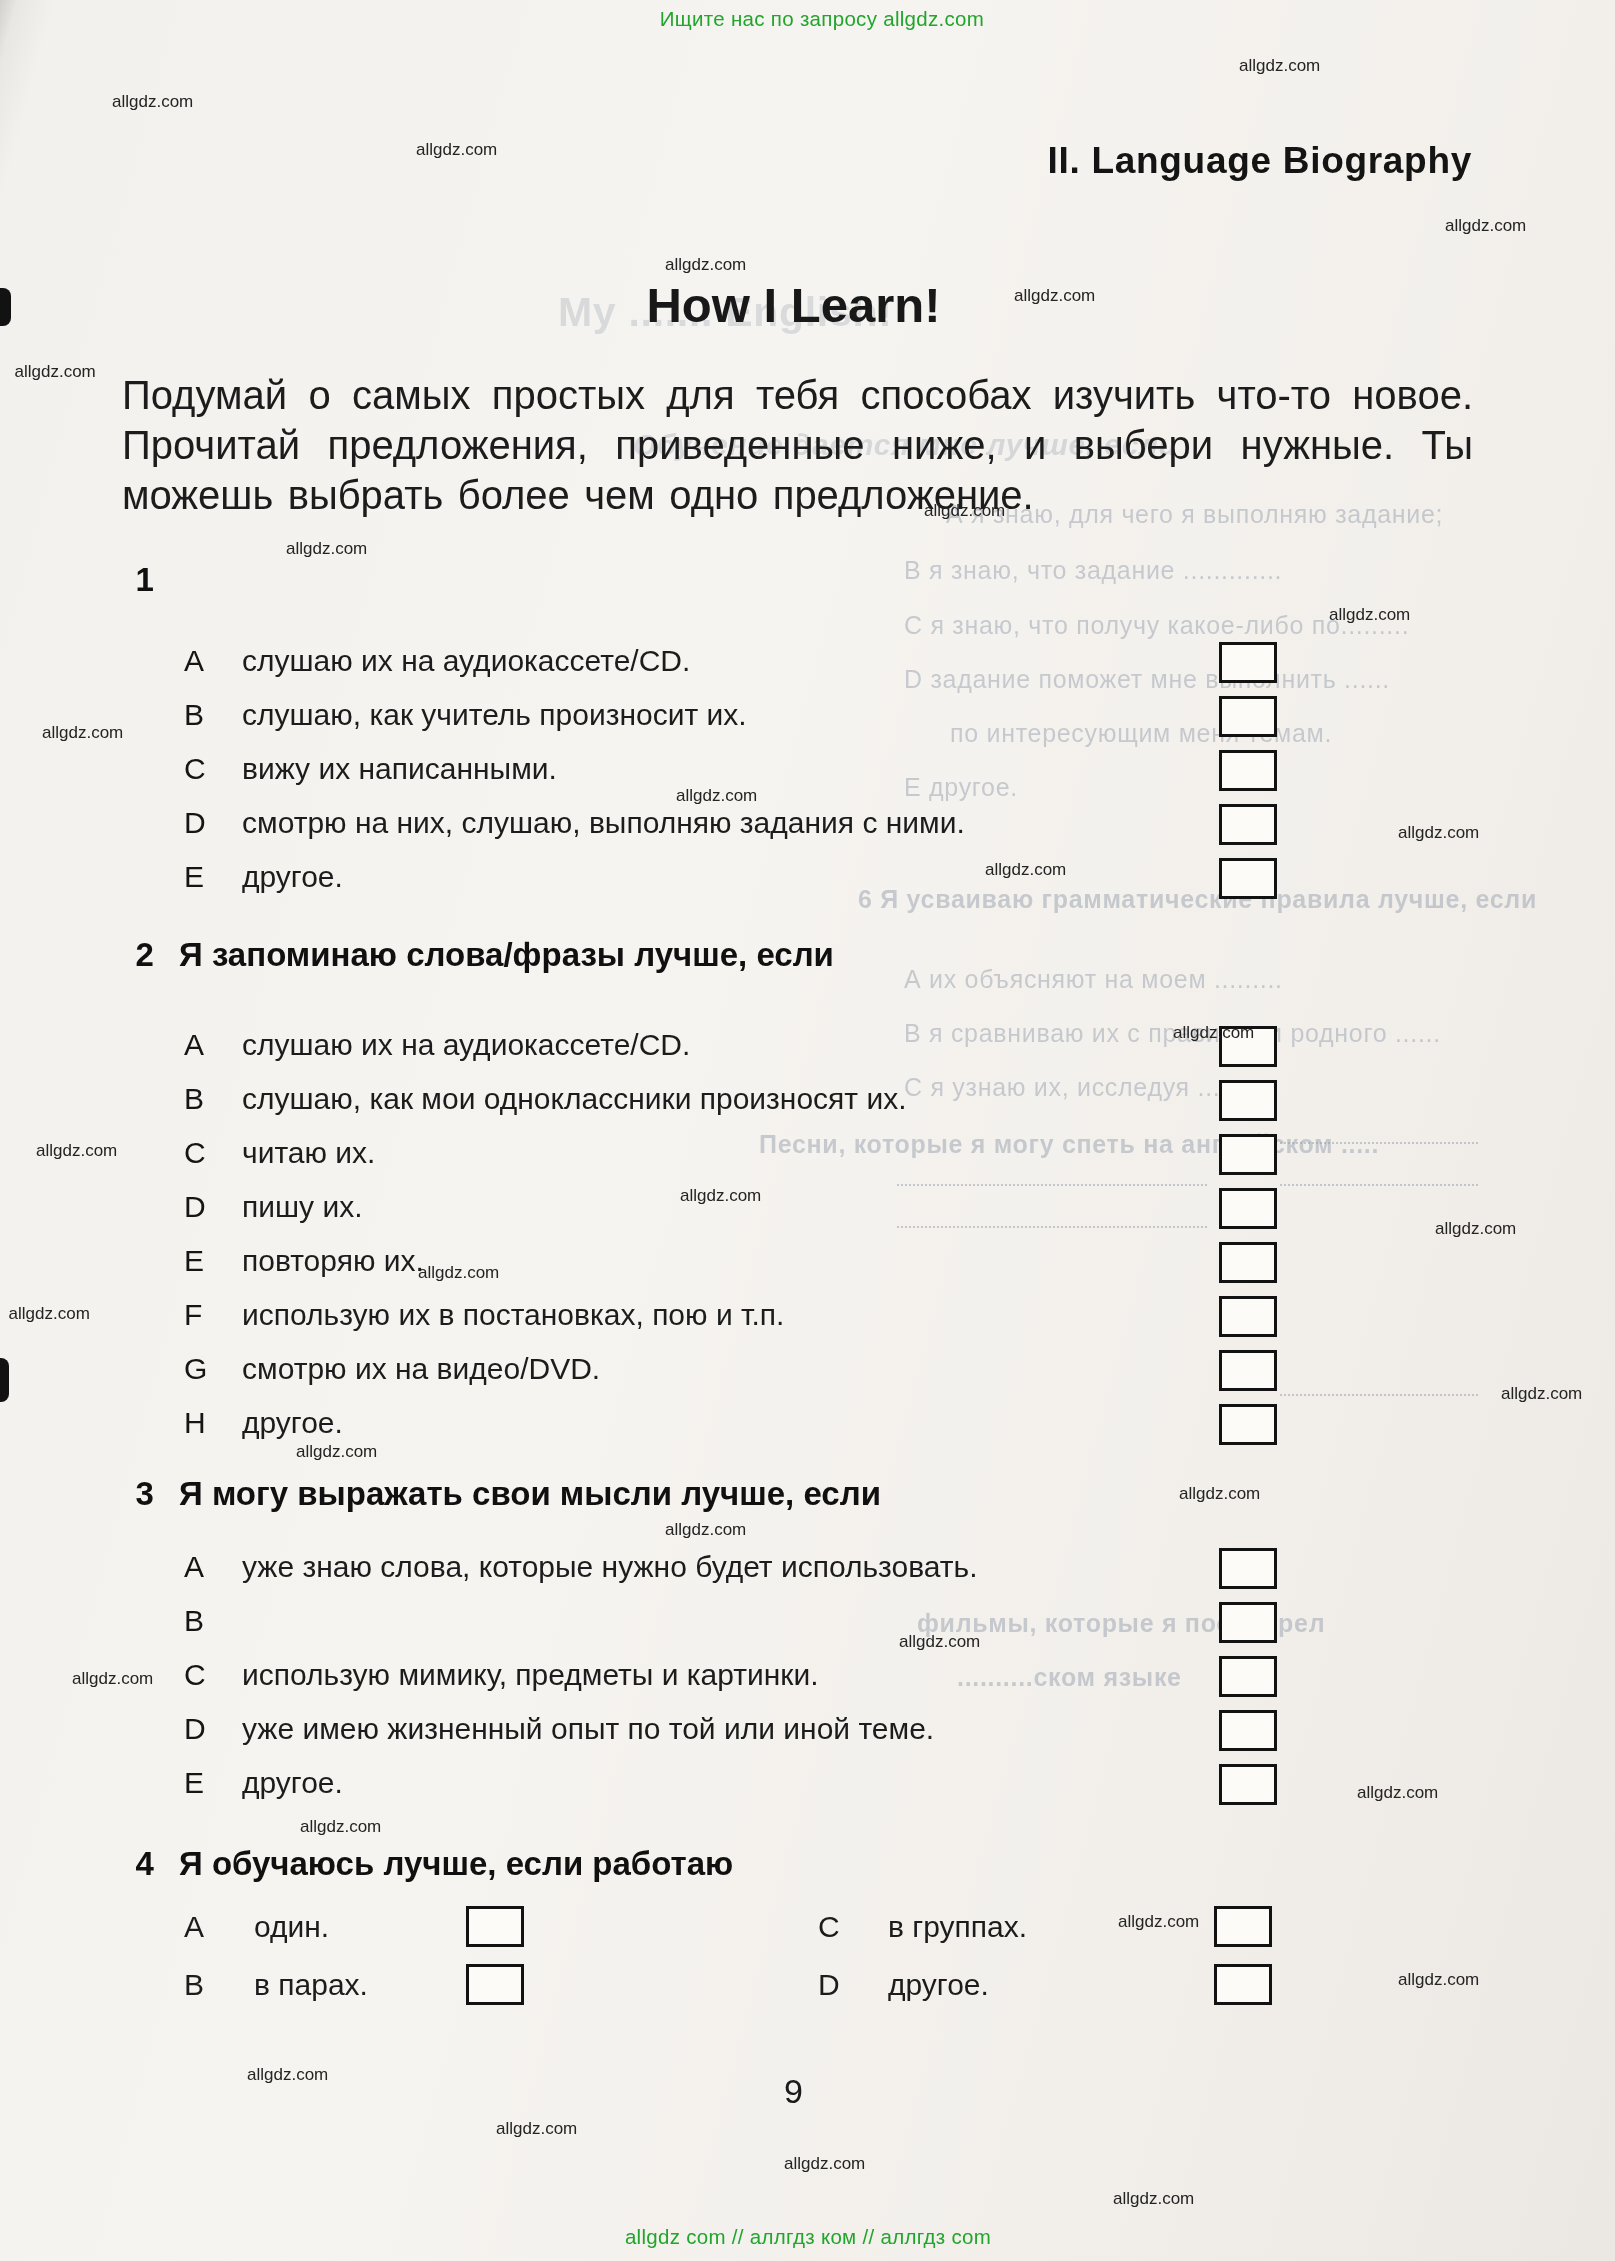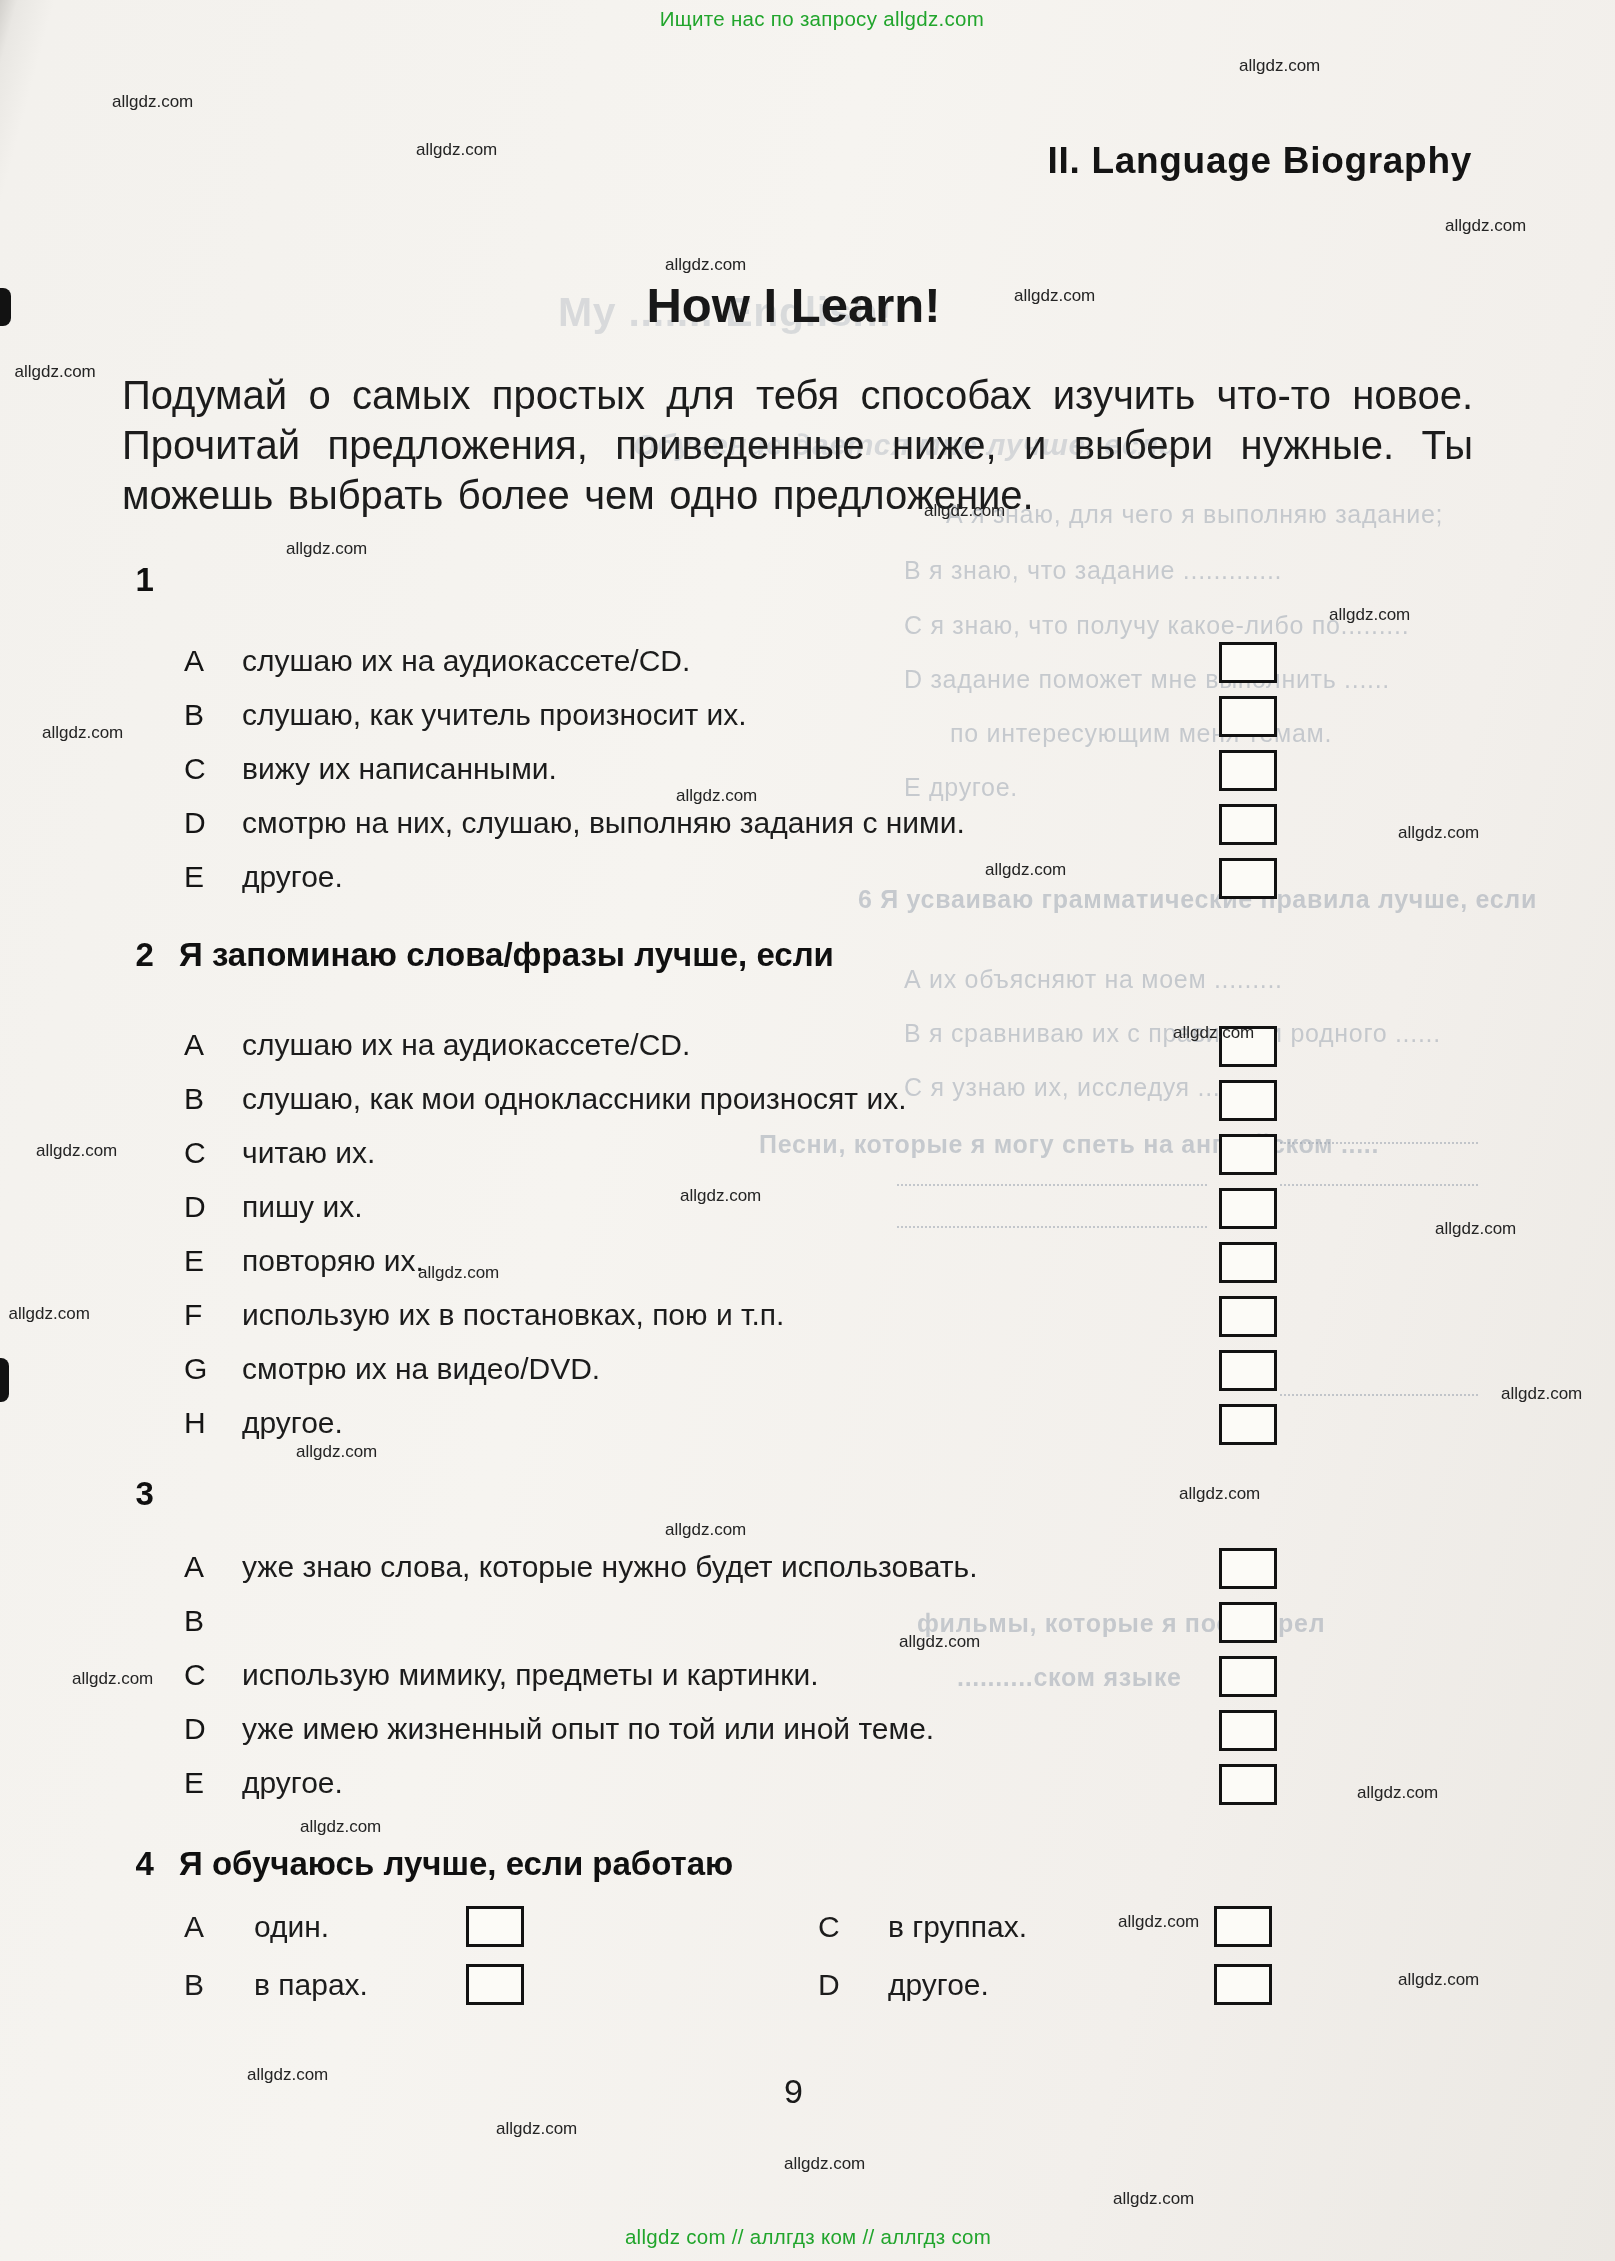--- a/index.html
+++ b/index.html
@@ -156,20 +156,21 @@
         <span class="letter">H</span>
         <span class="otext">другое.</span>
         <span class="checkbox"></span>
       </div>
     </div>
   </section>
 
   <section class="qsec" style="top:1475px;">
     <div class="qhead">
       <span class="qnum">3</span>
+      <span class="qtitle">Я могу выражать свои мысли лучше, если</span>
     </div>
     <div class="opts" style="margin-top:28px;">
       <div class="opt">
         <span class="letter">A</span>
         <span class="otext">уже знаю слова, которые нужно будет использовать.</span>
         <span class="checkbox"></span>
       </div>
       <div class="opt">
         <span class="letter">B</span>
         <span class="checkbox"></span>

